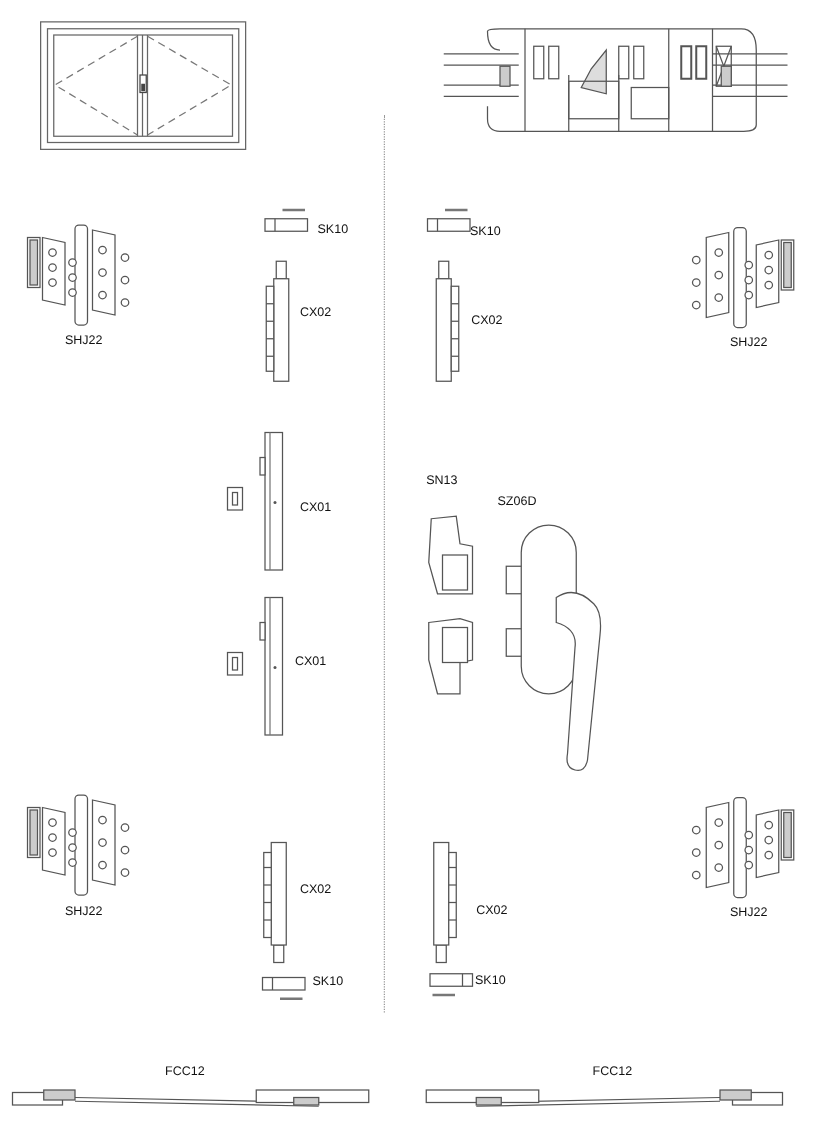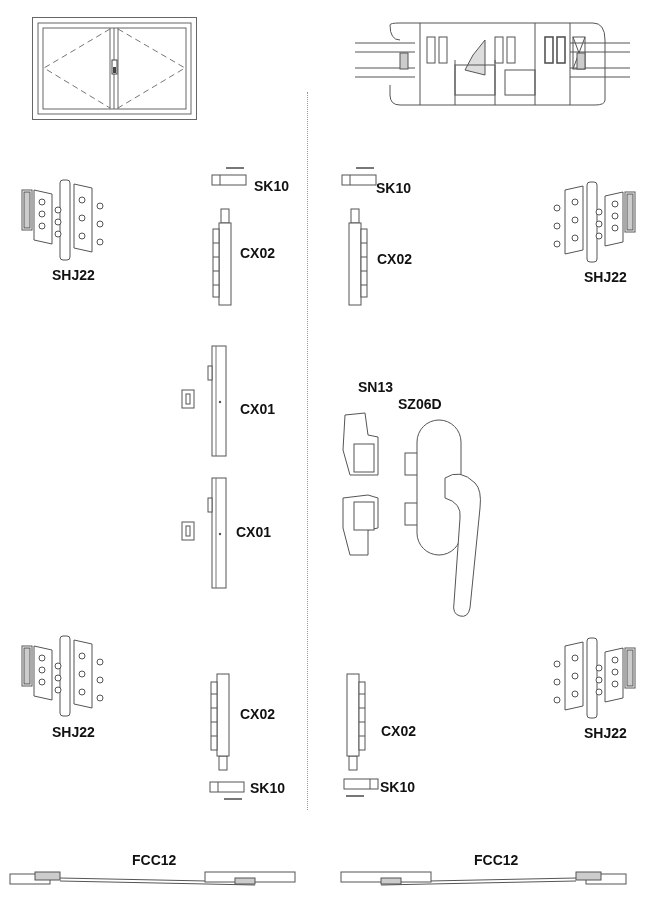--- a/index.html
+++ b/index.html
@@ -1,17 +1,17 @@
 <!DOCTYPE html>
 <html><head>
 <meta charset="utf-8">
 <style>
   html,body{margin:0;padding:0;background:#fff;}
   body{width:650px;height:898px;position:relative;overflow:hidden;font-family:"Liberation Sans",sans-serif;}
-  .lbl{position:absolute;font-family:"Liberation Sans",sans-serif;font-weight:bold;font-size:14px;color:#111;white-space:nowrap;line-height:1;}
+  .lbl{position:absolute;font-family:"Liberation Sans",sans-serif;font-weight:normal;font-size:10px;color:#111;white-space:nowrap;line-height:1;}
   .part{position:absolute;}
   svg{display:block;overflow:visible;}
   .divider{position:absolute;left:307px;top:92px;width:0;height:718px;border-left:1px dotted #999;}
 </style>
 </head>
 <body>
 
 <div class="part" style="left:32px;top:17px;">
   <svg width="166" height="104">
     <rect x="0.5" y="0.5" width="164" height="102" fill="#fff" stroke="#666"></rect>
@@ -207,21 +207,21 @@
 
 <div class="part" style="left:545px;top:174px;">
   <svg width="90" height="92">
       <g transform="translate(90,0) scale(-1,1)">
         <use href="#hinge"></use>
       </g>
     </svg>
 </div>
 <div class="lbl" style="left:584px;top:270px;">SHJ22</div>
 
-<div class="lbl" style="left:341px;top:380px;margin-left:17px;">SN13</div>
+<div class="lbl" style="left:341px;top:380px;">SN13</div>
 <div class="part" style="left:340px;top:410px;">
   <svg width="40" height="150">
     <g stroke="#555" fill="#fff">
       <path d="M5,5 L25,3 L28,25 L38,27 L38,65 L10,65 L3,40 Z"></path>
       <rect x="14" y="34" width="20" height="28"></rect>
       <path d="M3,88 L28,85 L38,88 L38,118 L28,120 L28,145 L10,145 L3,118 Z"></path>
       <rect x="14" y="92" width="20" height="28"></rect>
     </g>
   </svg>
 </div>

